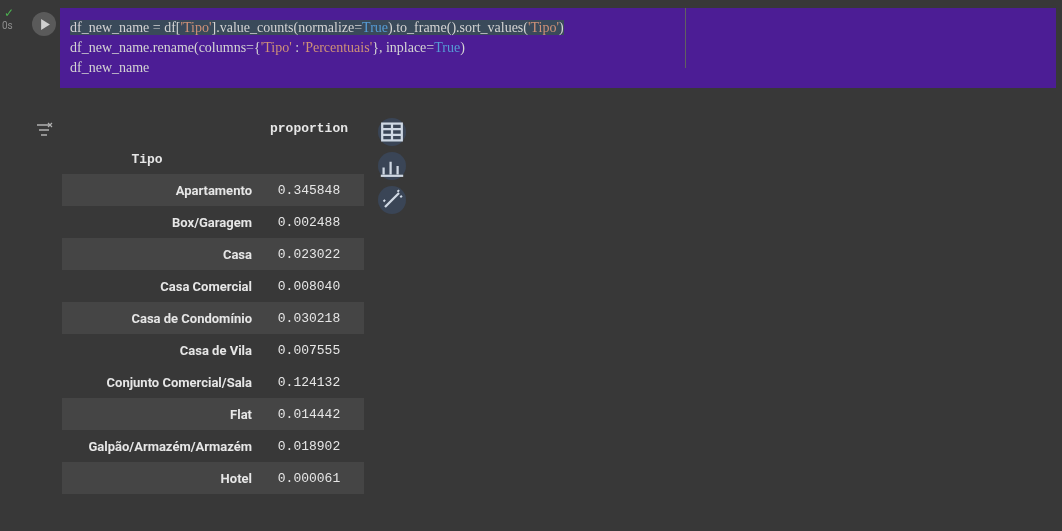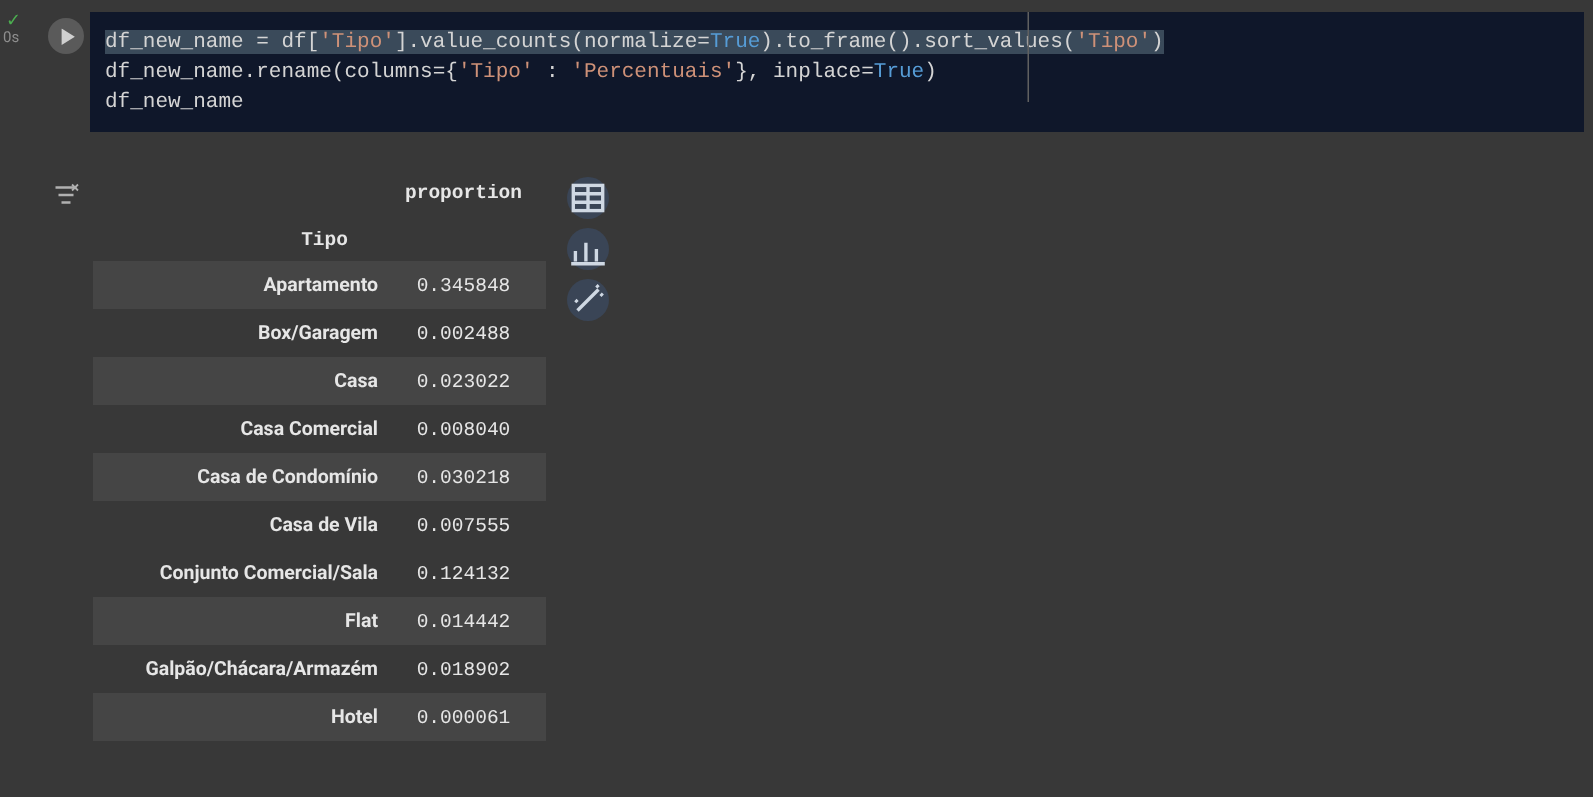--- a/index.html
+++ b/index.html
@@ -38,23 +38,23 @@
     background: #5a5a5a;
     border-radius: 50%;
     display: flex;
     align-items: center;
     justify-content: center;
   }
   .run-btn svg { width: 11px; height: 11px; fill: #d0d0d0; margin-left: 2px; }
   .code-cell {
     position: absolute;
     left: 60px; top: 8px; right: 6px;
-    background: #0f172a;
+    background: #4c1d95;
     padding: 10px 10px 10px 10px;
-    font-family: Liberation Mono, monospace;
+    font-family: Liberation Serif, serif;
     font-size: 14px;
     line-height: 20px;
     white-space: pre;
     color: #d4d4d4;
   }
   .code-cell .sel { background: #3a4a5a; }
   .code-cell .s  { color: #ce9178; }  
   .code-cell .k  { color: #569cd6; }  
   .output-gutter-icon {
     position: absolute;
@@ -101,21 +101,21 @@
   }
   .df .c-val {
     width: 102px;
     text-align: center;
     font-family: Consolas, "Courier New", monospace;
     padding-right: 8px;
     font-weight: 400;
   }
   .hdr .c-idx { text-align: right; }
   .hdr .c-val { font-weight: 700; }
-  .idxhdr .c-idx { text-align: right; padding-right: 30px;}
+  .idxhdr .c-idx { text-align: center; padding-right: 30px;}
   .side-icons {
     position: absolute;
     left: 378px; top: 118px;
     width: 30px;
     display: flex;
     flex-direction: column;
     gap: 6px;
   }
   .icbtn {
     width: 28px; height: 28px;
@@ -193,21 +193,21 @@
         </div>
         <div class="row">
           <div class="c-idx">Conjunto Comercial/Sala</div>
           <div class="c-val">0.124132</div>
         </div>
         <div class="row odd">
           <div class="c-idx">Flat</div>
           <div class="c-val">0.014442</div>
         </div>
         <div class="row">
-          <div class="c-idx">Galpão/Chácara/Armazém</div>
+          <div class="c-idx">Galpão/Armazém/Armazém</div>
           <div class="c-val">0.018902</div>
         </div>
         <div class="row odd">
           <div class="c-idx">Hotel</div>
           <div class="c-val">0.000061</div>
         </div>
       </div>
   </div>
 </div>
 

